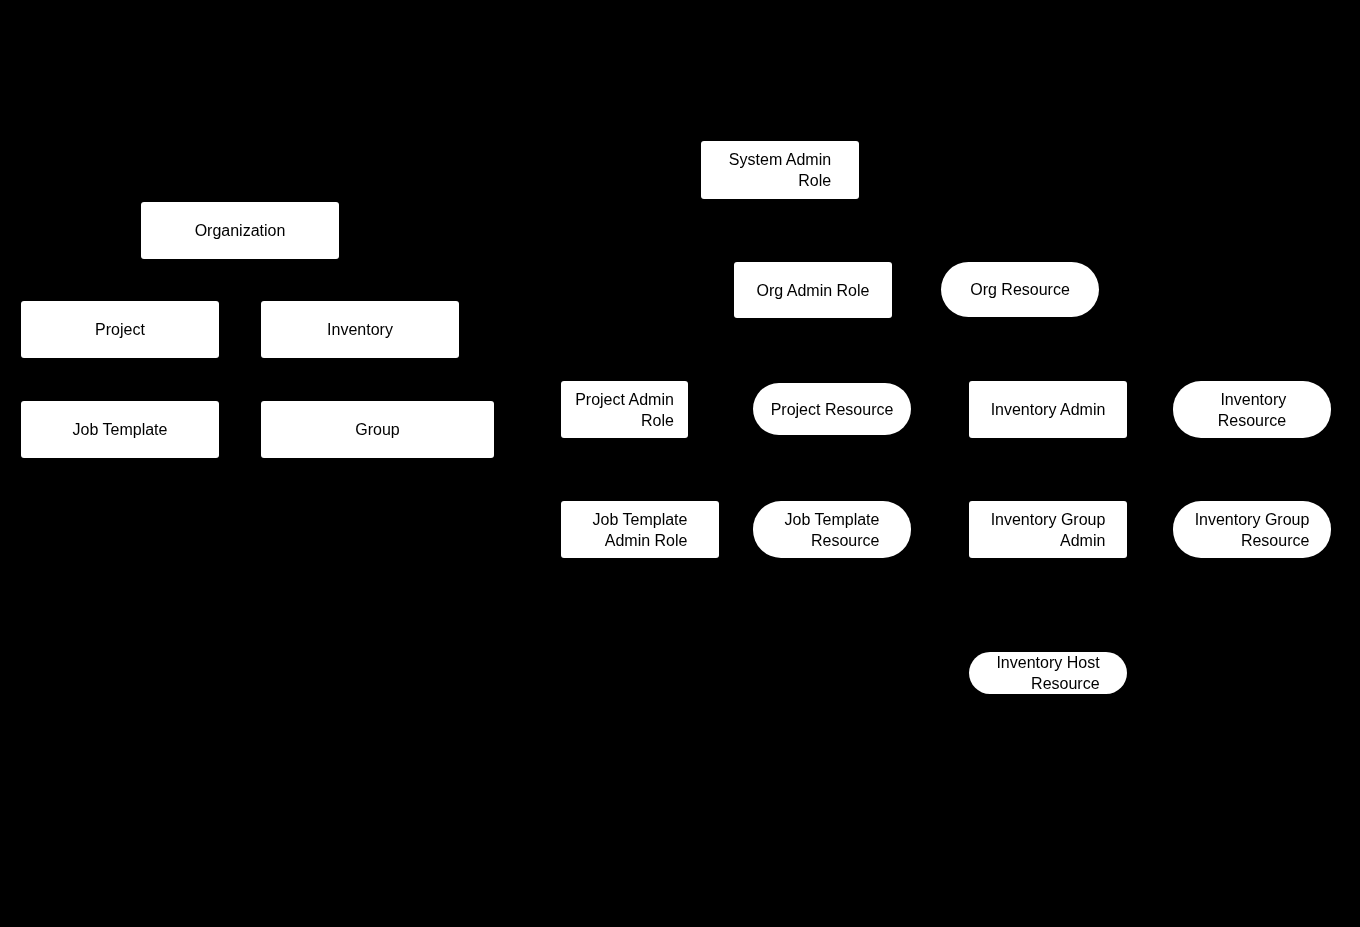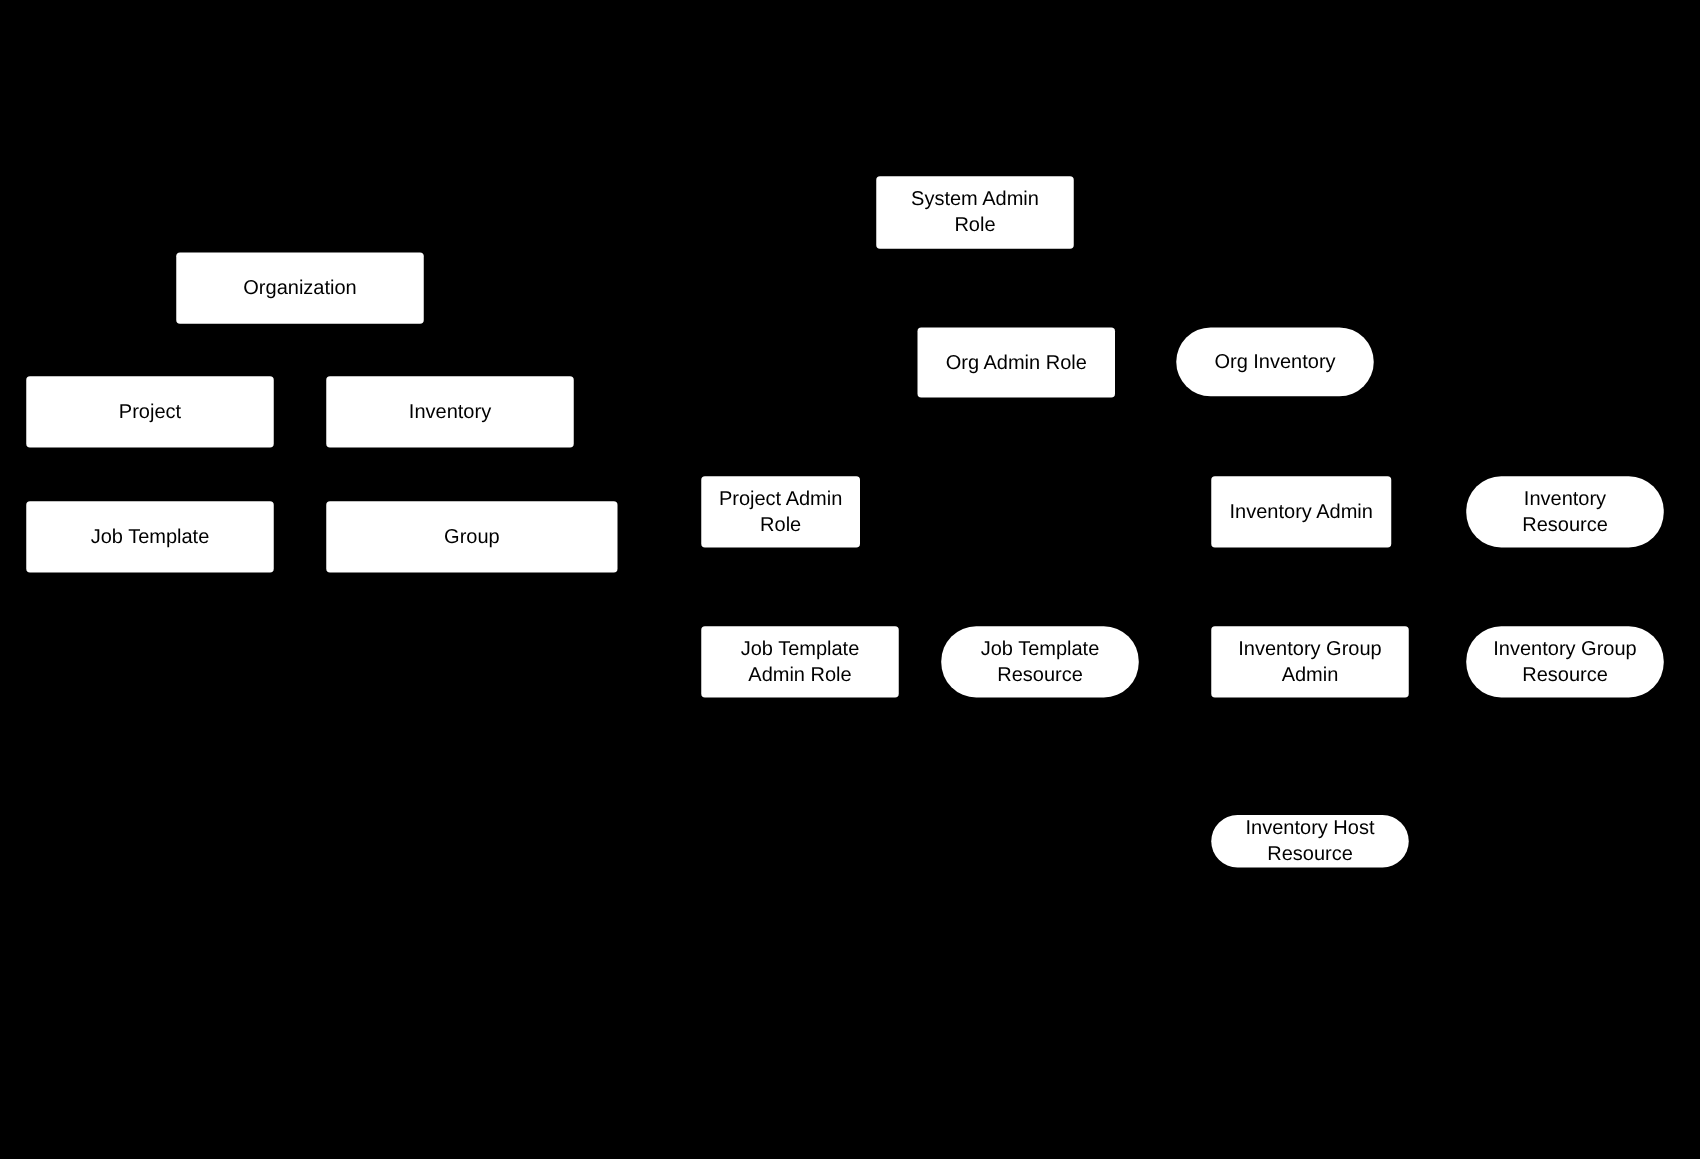--- a/index.html
+++ b/index.html
@@ -19,21 +19,21 @@
     inset: 0;
     background: #000000;
   }
   .node {
     position: absolute;
     background: #ffffff;
     color: #000000;
     display: flex;
     align-items: center;
     justify-content: center;
-    text-align: center;
+    text-align: right;
     box-sizing: border-box;
     padding: 4px 8px;
     font-size: 16px;
     line-height: 21px;
   }
   .node.rect {
     border-radius: 3px;
   }
   .node.pill {
     border-radius: 28px;
@@ -72,30 +72,33 @@
   <div class="node rect" style="left:701px; top:141px; width:158px; height:58px">
     <span>System Admin
 Role</span>
   </div>
 
   <div class="node rect" style="left:734px; top:262px; width:158px; height:56px">
     <span>Org Admin Role</span>
   </div>
 
   <div class="node pill" style="left:941px; top:262px; width:158px; height:55px">
-    <span>Org Inventory</span>
+    <span>Org Resource</span>
   </div>
 
   <div class="node rect" style="left:561px; top:381px; width:127px; height:57px">
     <span>Project Admin
 Role</span>
   </div>
 
+  <div class="node pill" style="left:753px; top:383px; width:158px; height:52px">
+    <span>Project Resource</span>
+  </div>
 
-  <div class="node rect" style="left:969px; top:381px; width:144px; height:57px">
+  <div class="node rect" style="left:969px; top:381px; width:158px; height:57px">
     <span>Inventory Admin</span>
   </div>
 
   <div class="node pill" style="left:1173px; top:381px; width:158px; height:57px">
     <span>Inventory
 Resource</span>
   </div>
 
   <div class="node rect" style="left:561px; top:501px; width:158px; height:57px">
     <span>Job Template

